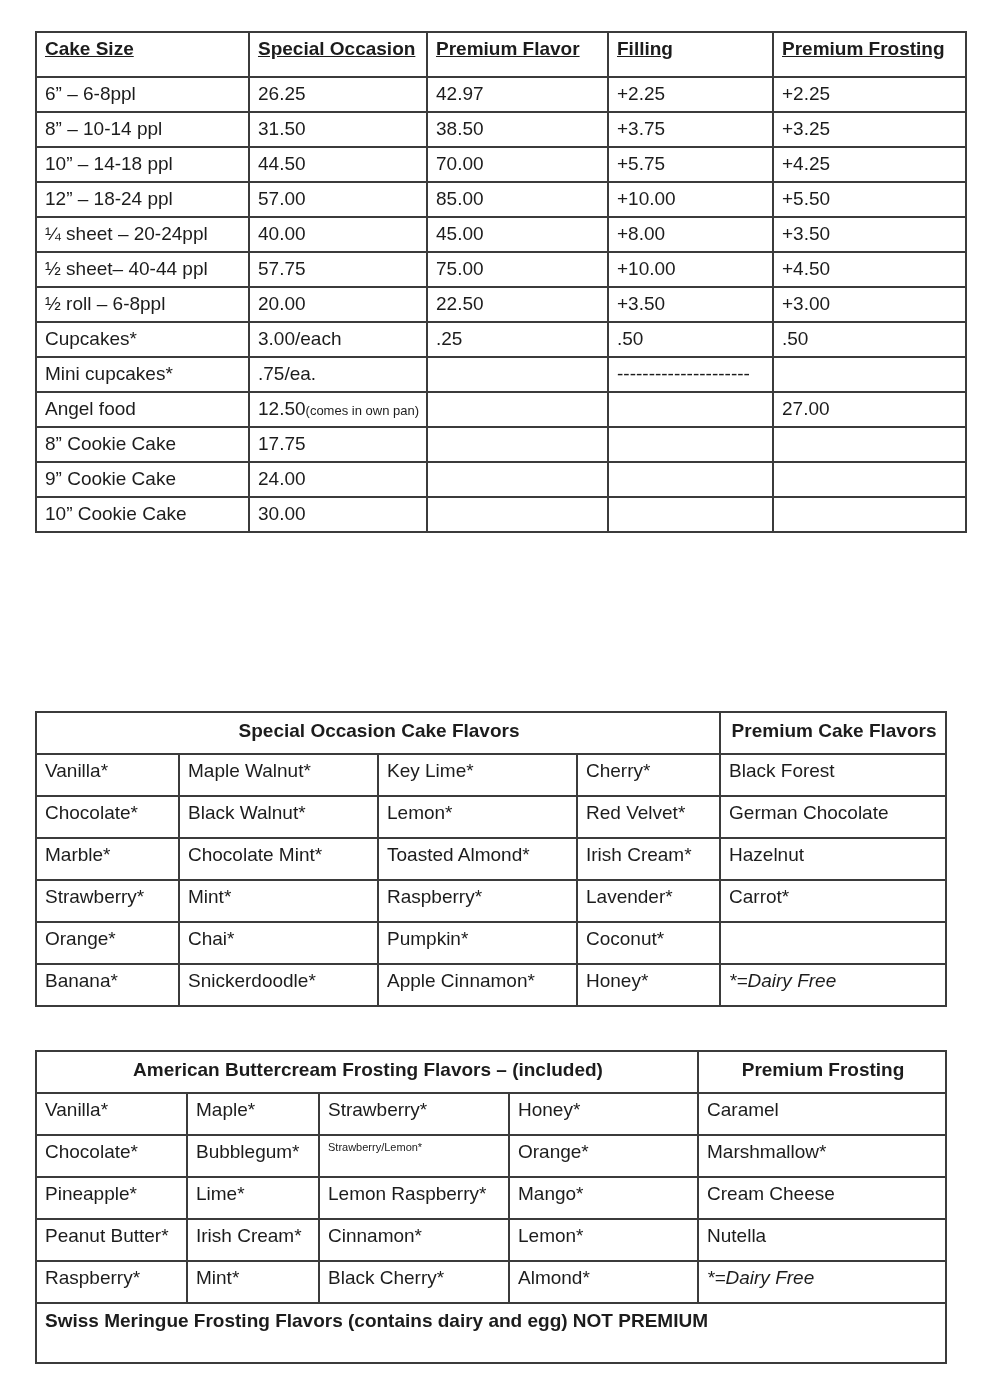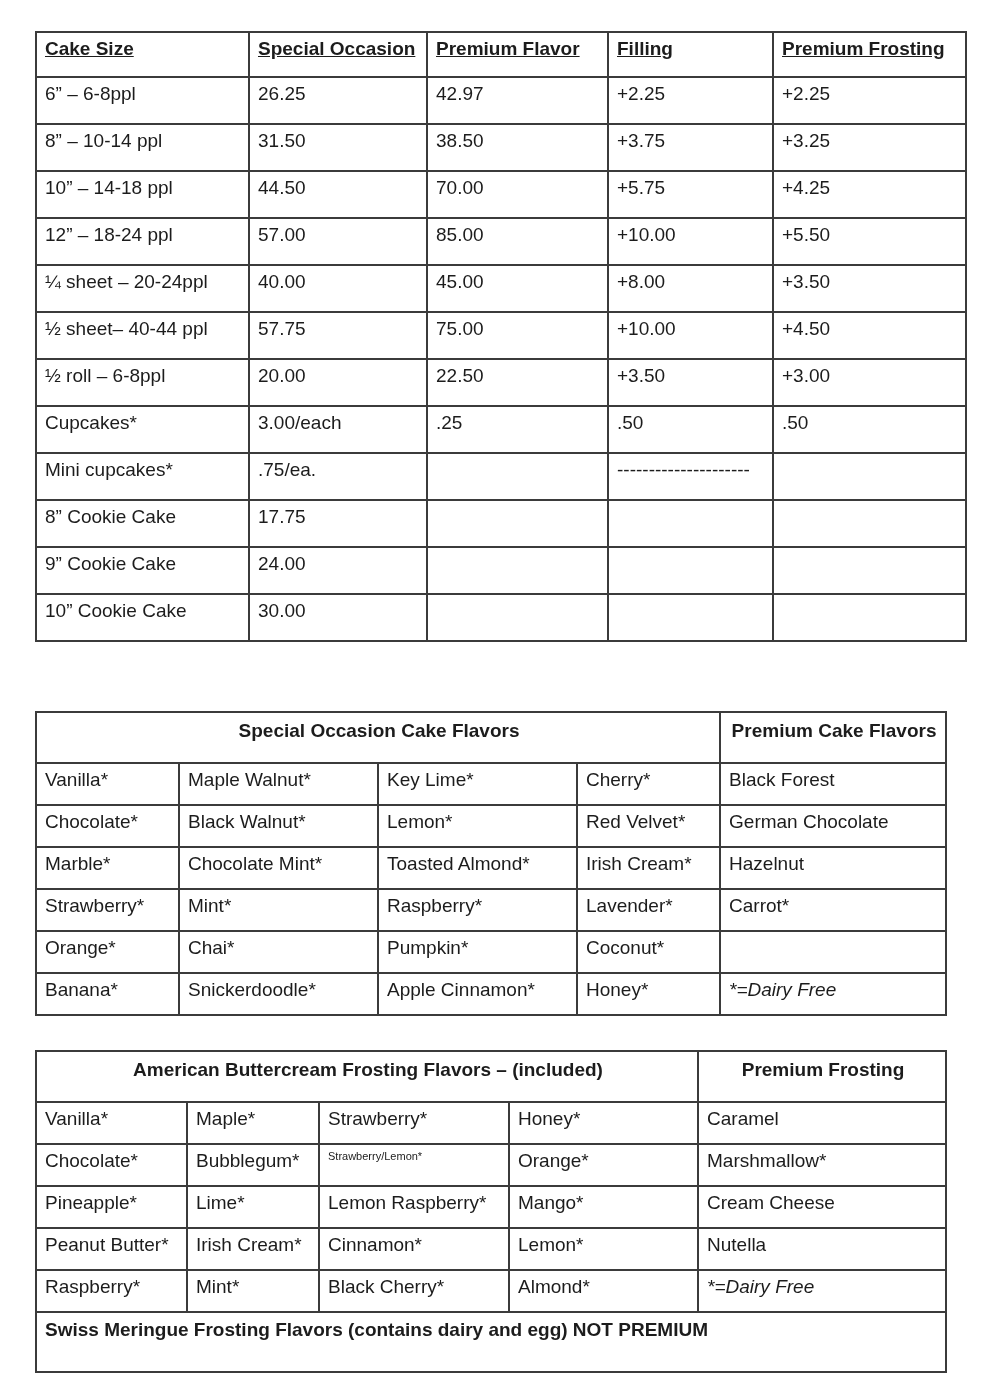--- a/index.html
+++ b/index.html
@@ -27,29 +27,29 @@
     vertical-align: top;
     padding: 5px 6px 2px 8px;
     overflow: hidden;
     white-space: nowrap;
     text-align: left;
     font-weight: normal;
   }
   
   .t1 { left: 35px; top: 31px; width: 930px; }
   .t1 thead tr { height: 45px; padding-left: 28px; }
-  .t1 tbody tr { height: 47px; margin-top: 12px; }
+  .t1 tbody tr { height: 35px; margin-top: 12px; }
   .t1 th {
     font-weight: bold;
     text-decoration: underline;
   }
   
   .t2 { left: 35px; top: 711px; width: 910px; }
   .t3 { left: 35px; top: 1050px; width: 910px; }
-  .t2 thead tr, .t3 thead tr { height: 51px; border-radius: 20px; }
+  .t2 thead tr, .t3 thead tr { height: 42px; border-radius: 20px; }
   .t2 tbody tr, .t3 tbody tr { height: 42px; }
   .t3 tfoot tr { height: 60px; }
   .t2 th, .t3 th {
     font-weight: bold;
     text-align: center;
     padding-top: 7px;
   }
   td.bold { font-weight: normal; }
   td.italic { font-style: italic; }
   td .note { font-size: 13px; }
@@ -136,20 +136,27 @@
           <td>.50</td>
         </tr>
         <tr>
           <td>Mini cupcakes*</td>
           <td>.75/ea.</td>
           <td></td>
           <td>---------------------</td>
           <td></td>
         </tr>
         <tr>
+          <td>Angel food</td>
+          <td>12.50<span class="note">(comes in own pan)</span></td>
+          <td></td>
+          <td></td>
+          <td>27.00</td>
+        </tr>
+        <tr>
           <td>8” Cookie Cake</td>
           <td>17.75</td>
           <td></td>
           <td></td>
           <td></td>
         </tr>
         <tr>
           <td>9” Cookie Cake</td>
           <td>24.00</td>
           <td></td>

